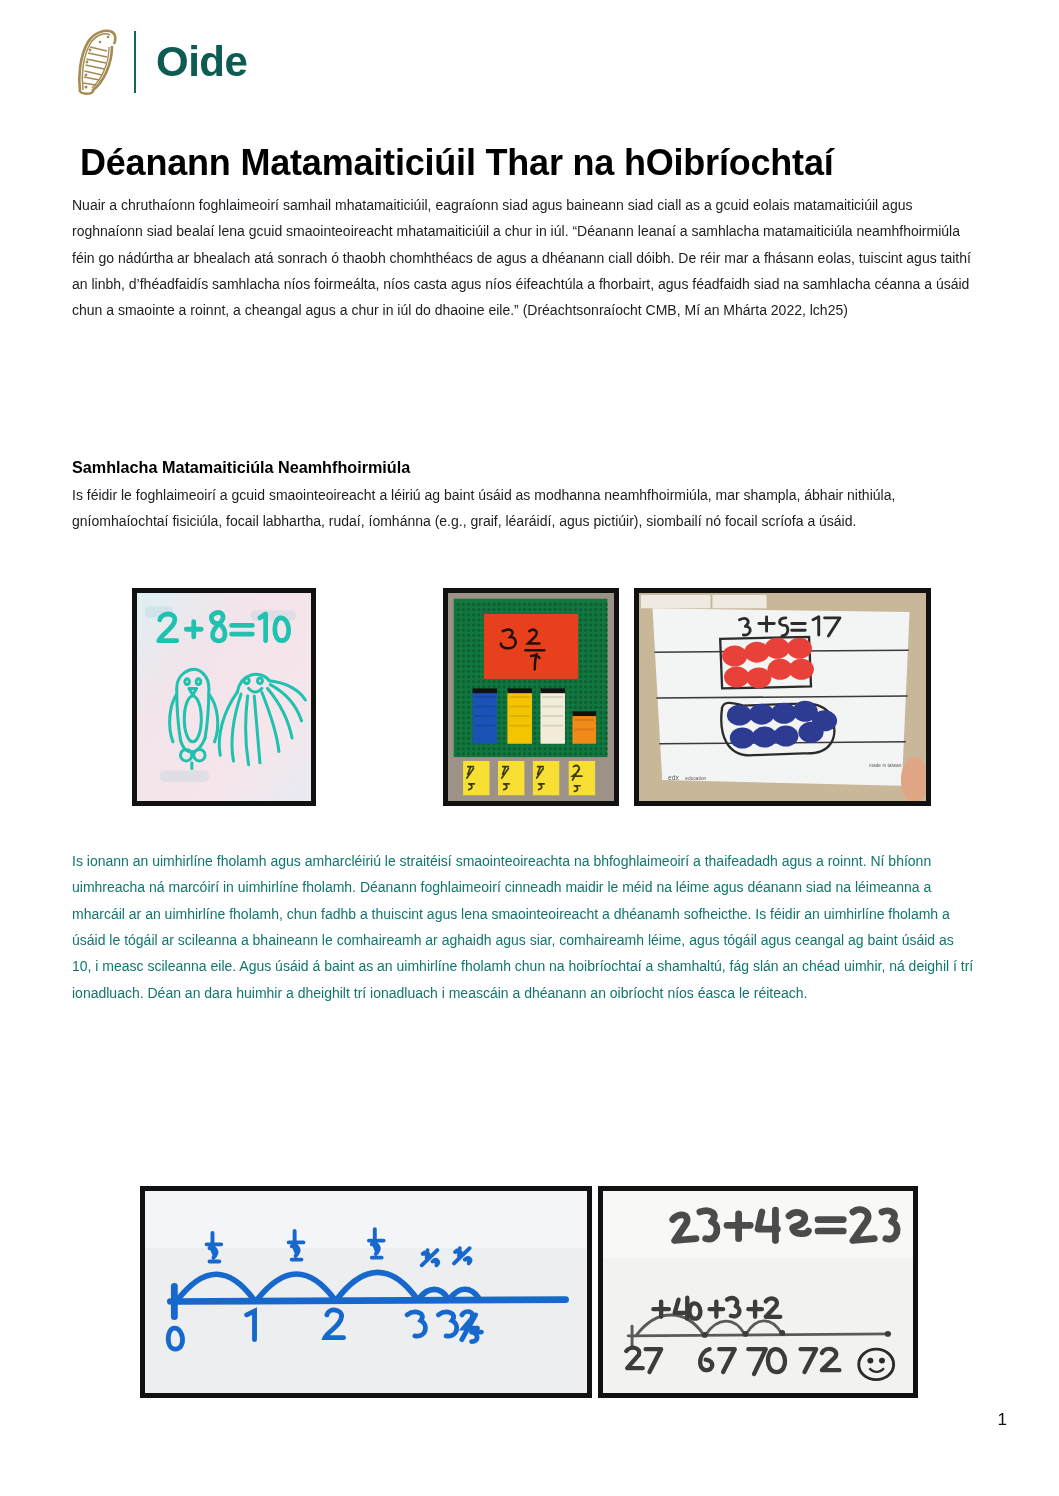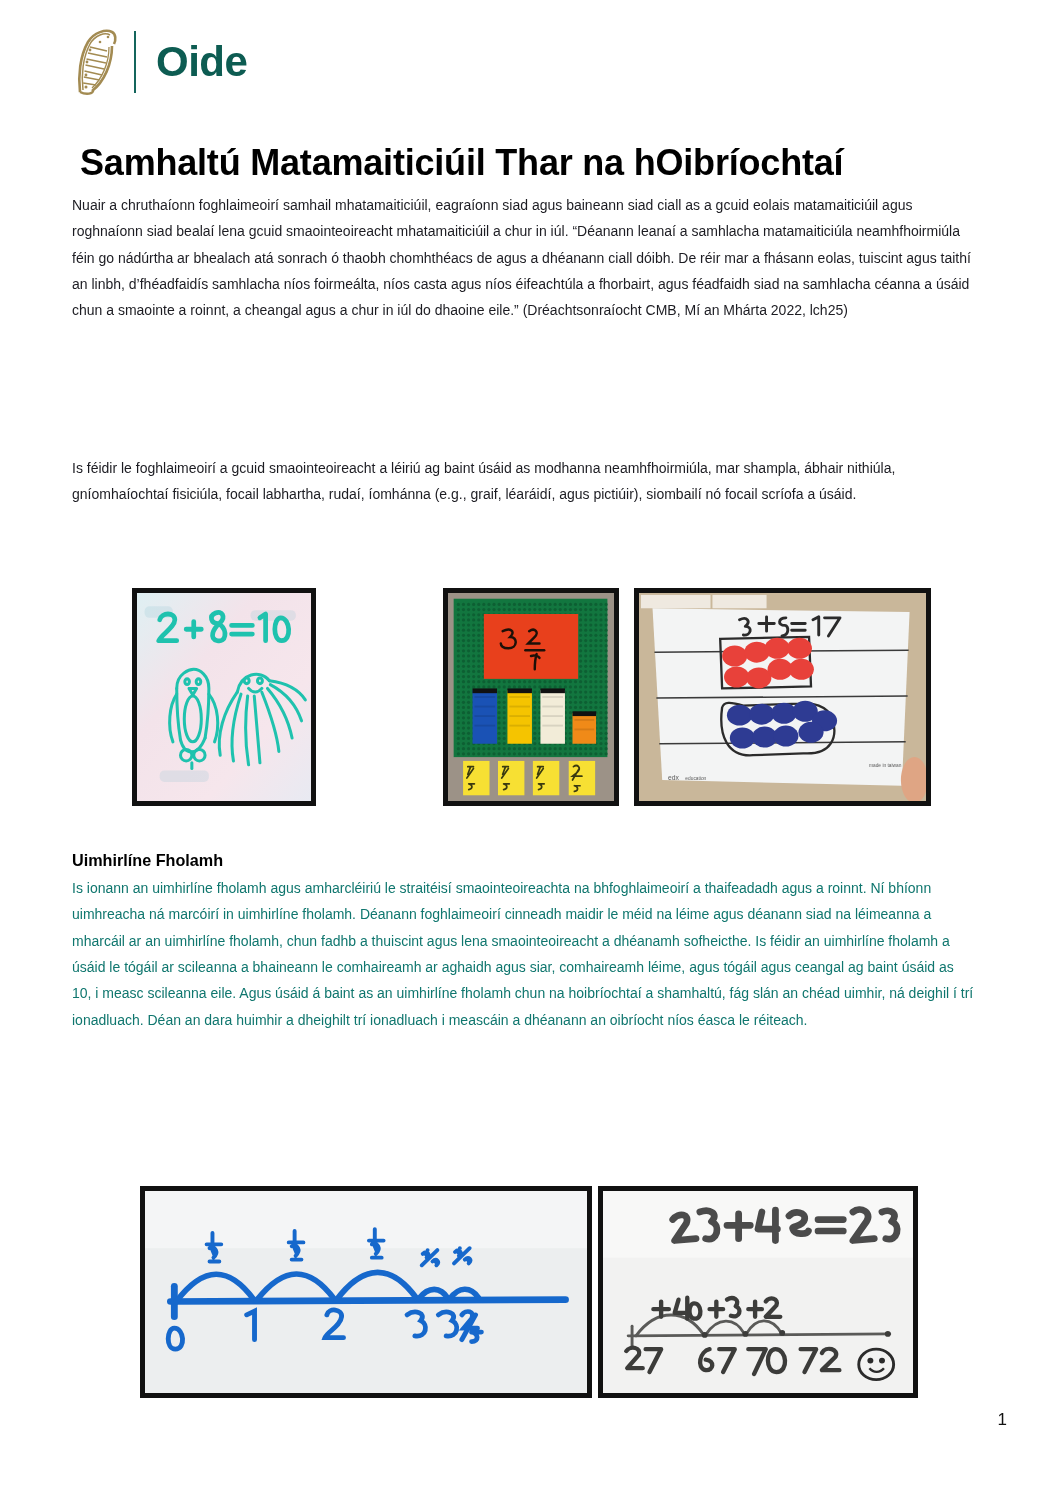--- a/index.html
+++ b/index.html
@@ -75,27 +75,28 @@
         <circle cx="15" cy="36" r="1.4"></circle>
           <circle cx="18" cy="24" r="1.4"></circle>
         <circle cx="28" cy="16" r="1.3"></circle>
           <circle cx="36" cy="11" r="1.3"></circle>
       </g>
     </svg>
     <div class="logo-div"></div>
     <div class="wordmark">Oide</div>
   </div>
 
-  <h1 class="doc-title">Samhaltú Matamaiticiúil Thar na hOibríochtaí</h1>
+  <h1 class="doc-title">Déanann Matamaiticiúil Thar na hOibríochtaí</h1>
 
   <div class="body-block" id="p1">
     <p class="para">Nuair a chruthaíonn foghlaimeoirí samhail mhatamaiticiúil, eagraíonn siad agus baineann siad ciall as a gcuid eolais matamaiticiúil agus roghnaíonn siad bealaí lena gcuid smaointeoireacht mhatamaiticiúil a chur in iúl. “Déanann leanaí a samhlacha matamaiticiúla neamhfhoirmiúla féin go nádúrtha ar bhealach atá sonrach ó thaobh chomhthéacs de agus a dhéanann ciall dóibh. De réir mar a fhásann eolas, tuiscint agus taithí an linbh, d’fhéadfaidís samhlacha níos foirmeálta, níos casta agus níos éifeachtúla a fhorbairt, agus féadfaidh siad na samhlacha céanna a úsáid chun a smaointe a roinnt, a cheangal agus a chur in iúl do dhaoine eile.” (Dréachtsonraíocht CMB, Mí an Mhárta 2022, lch25)</p>
   </div>
 
   <div class="body-block" id="s1">
+    <p class="sub-head">Samhlacha Matamaiticiúla Neamhfhoirmiúla</p>
     <p class="para">Is féidir le foghlaimeoirí a gcuid smaointeoireacht a léiriú ag baint úsáid as modhanna neamhfhoirmiúla, mar shampla, ábhair nithiúla, gníomhaíochtaí fisiciúla, focail labhartha, rudaí, íomhánna (e.g., graif, léaráidí, agus pictiúir), siombailí nó focail scríofa a úsáid.</p>
   </div>
 
   <div class="img-row" id="row1">
 
     <div class="frame fr1">
       <svg class="fill" viewBox="0 0 184 218" preserveAspectRatio="none">
         <defs>
           <linearGradient id="wbg" x1="0" y1="0" x2="1" y2="1">
             <stop offset="0%" stop-color="#dff0f3"></stop>
@@ -1165,21 +1166,20 @@
             <text x="48" y="196" font-size="5">education</text>
           <text x="238" y="182" font-size="5">made in taiwan</text>
         </g>
         <ellipse cx="285" cy="196" rx="14" ry="24" fill="#dfa584"></ellipse>
       </svg>
     </div>
 
   </div>
 
   <div class="body-block" id="s2">
-    <p class="sub-head">Uimhirlíne Fholamh</p>
     <p class="para para-navy">Is ionann an uimhirlíne fholamh agus amharcléiriú le straitéisí smaointeoireachta na bhfoghlaimeoirí a thaifeadadh agus a roinnt. Ní bhíonn uimhreacha ná marcóirí in uimhirlíne fholamh. Déanann foghlaimeoirí cinneadh maidir le méid na léime agus déanann siad na léimeanna a mharcáil ar an uimhirlíne fholamh, chun fadhb a thuiscint agus lena smaointeoireacht a dhéanamh sofheicthe. Is féidir an uimhirlíne fholamh a úsáid le tógáil ar scileanna a bhaineann le comhaireamh ar aghaidh agus siar, comhaireamh léime, agus tógáil agus ceangal ag baint úsáid as 10, i measc scileanna eile.  Agus úsáid á baint as an uimhirlíne fholamh chun na hoibríochtaí a shamhaltú, fág slán an chéad uimhir, ná deighil í trí ionadluach. Déan an dara huimhir a dheighilt trí ionadluach i meascáin a dhéanann an oibríocht níos éasca le réiteach.</p>
   </div>
 
   <div class="img-row" id="row2">
 
     <div class="frame fr4">
       <svg class="fill" viewBox="0 0 452 212" preserveAspectRatio="none">
         <rect width="452" height="212" fill="#eceeef"></rect>
         <rect width="452" height="60" fill="#f4f5f6"></rect>
         <g stroke="#1668cc" fill="none" stroke-linecap="round" stroke-width="7">

